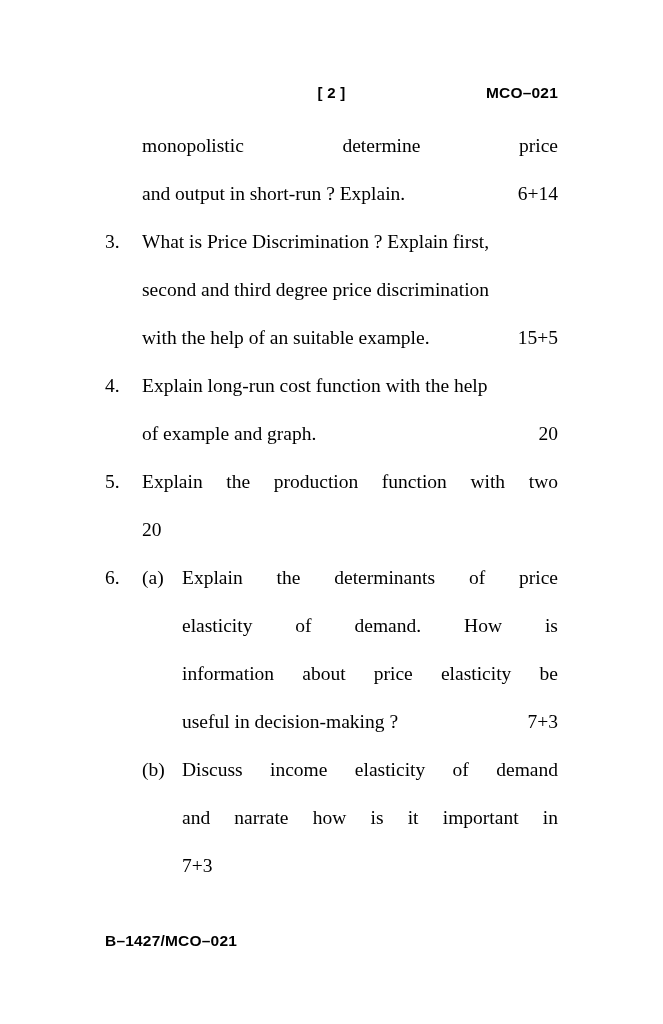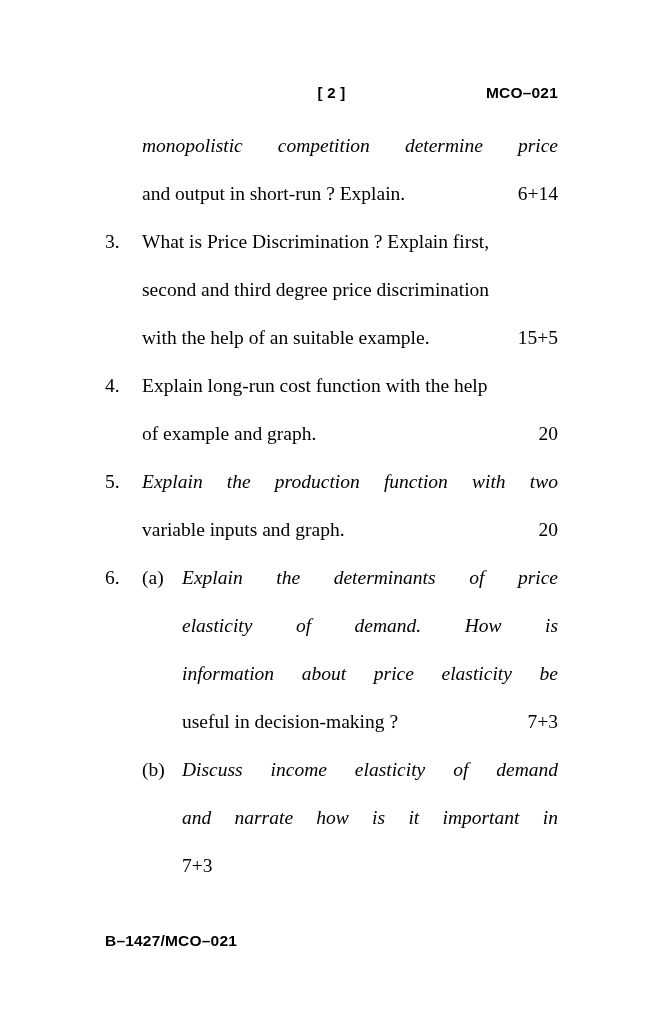--- a/index.html
+++ b/index.html
@@ -93,21 +93,21 @@
     line-height: 48px;
     white-space: nowrap;
     letter-spacing: 0;
   }
   
   .line.just {
     display: flex;
     justify-content: space-between;
     white-space: nowrap;
   }
-  .line.just > span { display: inline-block; font-style: italic; }
+  .line.just > span { display: inline-block; }
 
   
   .line.with-marks {
     display: flex;
     justify-content: space-between;
     align-items: flex-start;
     white-space: nowrap;
     font-family: Liberation Serif, serif;
   }
   .line.with-marks .txt { display: inline-block; }
@@ -139,21 +139,20 @@
     <div class="header-code">MCO–021</div>
   </div>
 
   <div class="body-block">
 
     <div class="q">
       <div class="q-num"></div>
       <div class="q-body">
         <div class="line just">
             <span>monopolistic</span>
-            <span>competition</span>
             <span>determine</span>
             <span>price</span>
           </div>
         <div class="line with-marks">
           <span class="txt">and output in short-run ? Explain.</span>
           <span class="marks">6+14</span>
         </div>
       </div>
     </div>
 
@@ -184,21 +183,20 @@
           <div class="q-body">
             <div class="line just">
               <span>Explain</span>
               <span>the</span>
               <span>production</span>
               <span>function</span>
               <span>with</span>
               <span>two</span>
             </div>
             <div class="line with-marks">
-              <span class="txt">variable inputs and graph.</span>
               <span class="marks">20</span>
             </div>
           </div>
         </div>
         <div class="q">
           <div class="q-num">6.</div>
           <div class="q-body">
             <div class="sub">
               <div class="sub-label">(a)</div>
               <div class="sub-body">

